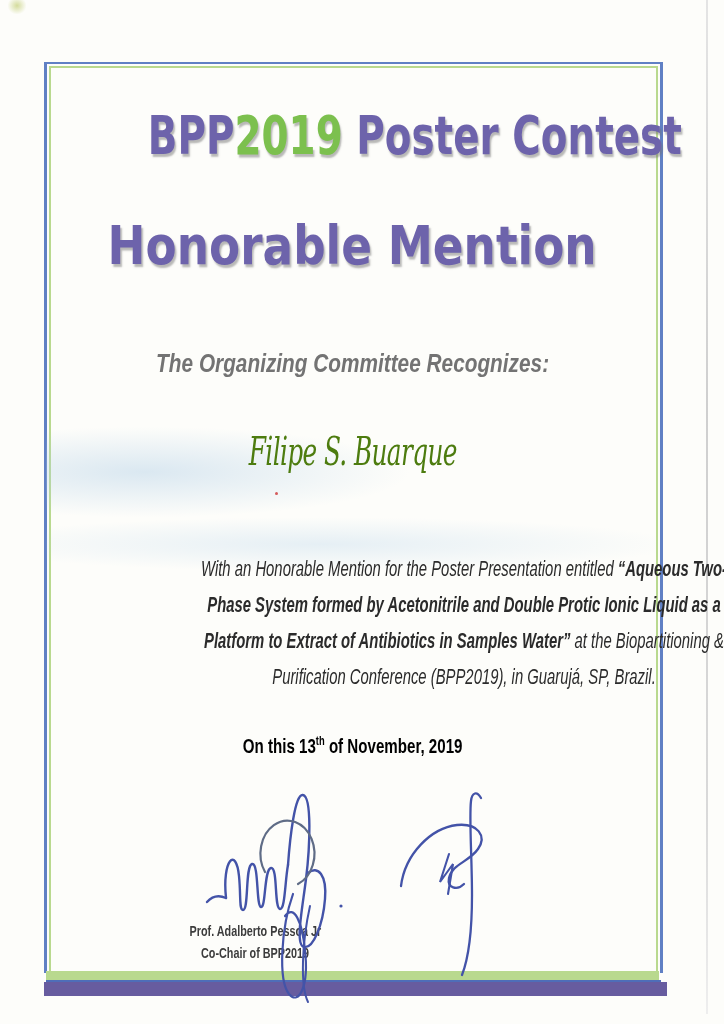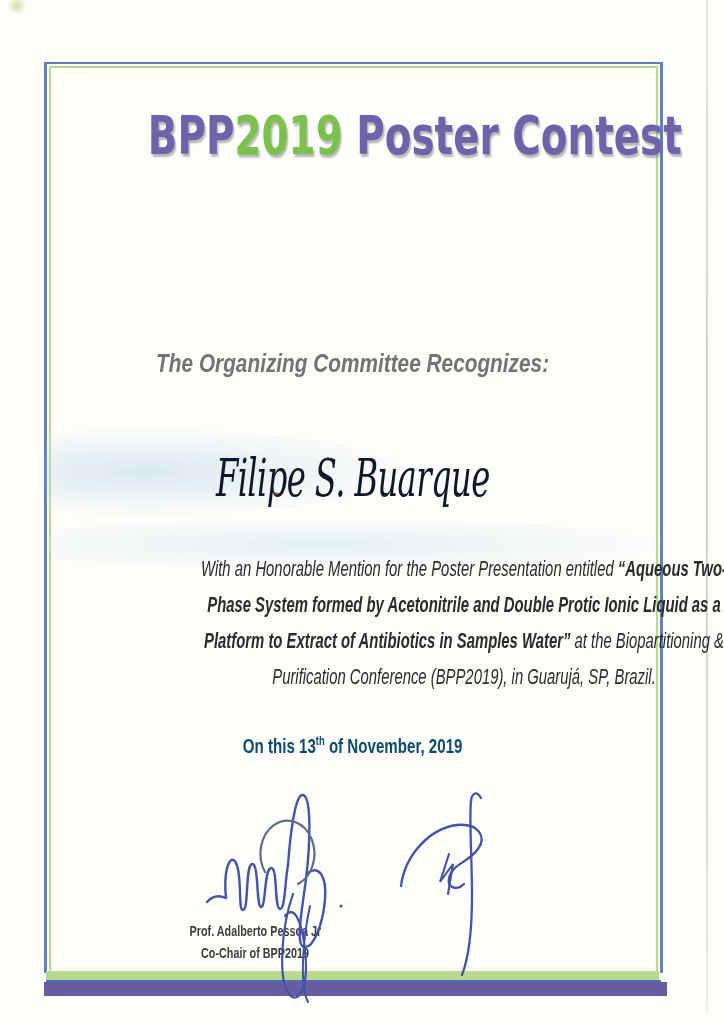--- a/index.html
+++ b/index.html
@@ -39,28 +39,28 @@
   .squeeze{display:inline-block;transform-origin:50% 50%;}
   .title-line1{top:104px;font-family:"DejaVu Sans", sans-serif;font-weight:bold;font-size:54px;
     color:var(--title-purple);text-shadow:2px 3px 2px rgba(115,115,115,.5);}
   .title-line1 .squeeze{transform:scaleX(.72);}
   .title-line2{top:214px;font-family:"DejaVu Sans", sans-serif;font-weight:bold;font-size:54px;
     color:var(--title-purple);text-shadow:2px 3px 2px rgba(115,115,115,.5);}
   .title-line2 .squeeze{transform:scaleX(.84);}
   .t-green{color:var(--title-green);}
   .recognize{top:348px;font-size:26px;font-style:italic;color:#737373;font-weight:bold;}
   .recognize .squeeze{transform:scaleX(.8);}
-  .name{top:448px;font-family:"DejaVu Serif", serif;font-style:italic;font-size:52px;color:#0f172a;}
+  .name{top:428px;font-family:"DejaVu Serif", serif;font-style:italic;font-size:40px;color:#4d7c0f;}
   .name .squeeze{transform:scaleX(.62);letter-spacing:-1px;}
   .red-dot{position:absolute;left:275px;top:492px;width:3px;height:3px;background:#c33;border-radius:50%;opacity:.8;}
   .body-par{top:551px;}
   .body-par .squeeze{transform:scaleX(.675);white-space:normal;width:840px;
     font-size:22px;font-style:italic;line-height:36px;color:#2b2b2b;text-align:center;}
   .body-par .bold{font-weight:bold;}
-  .date-line{top:733px;font-size:21px;color:#0c4a6e;font-weight:bold;}
+  .date-line{top:733px;font-size:21px;color:#000000;font-weight:bold;}
   .date-line .squeeze{transform:scaleX(.72);}
   .date-line sup{font-size:13px;}
   .sig-block{position:absolute;top:920px;width:220px;text-align:center;color:#3c3c3c;z-index:3;}
   .sig-block .line{white-space:nowrap;}
   .sig-block .squeeze{transform:scaleX(.72);font-size:15px;font-weight:bold;line-height:22px;}
   .sig-left{left:145px;}
   .sig-right{left:341px;}
   .ink{position:absolute;z-index:5;pointer-events:none;}
   .ink-left{left:193px;top:776px;}
   .ink-right{left:393px;top:790px;}
@@ -78,20 +78,23 @@
 
   <div class="swoosh-a"></div>
   <div class="swoosh-b"></div>
 
   <div class="center-line title-line1">
     <span class="squeeze">
       <span>BPP</span><span class="t-green">2019</span><span> Poster Contest</span>
     </span>
   </div>
 
+  <div class="center-line title-line2">
+    <span class="squeeze">Honorable Mention</span>
+  </div>
 
   <div class="center-line recognize">
     <span class="squeeze">The Organizing Committee Recognizes:</span>
   </div>
 
   <div class="center-line name">
     <span class="squeeze">Filipe S. Buarque</span>
   </div>
   <div class="red-dot"></div>
 

